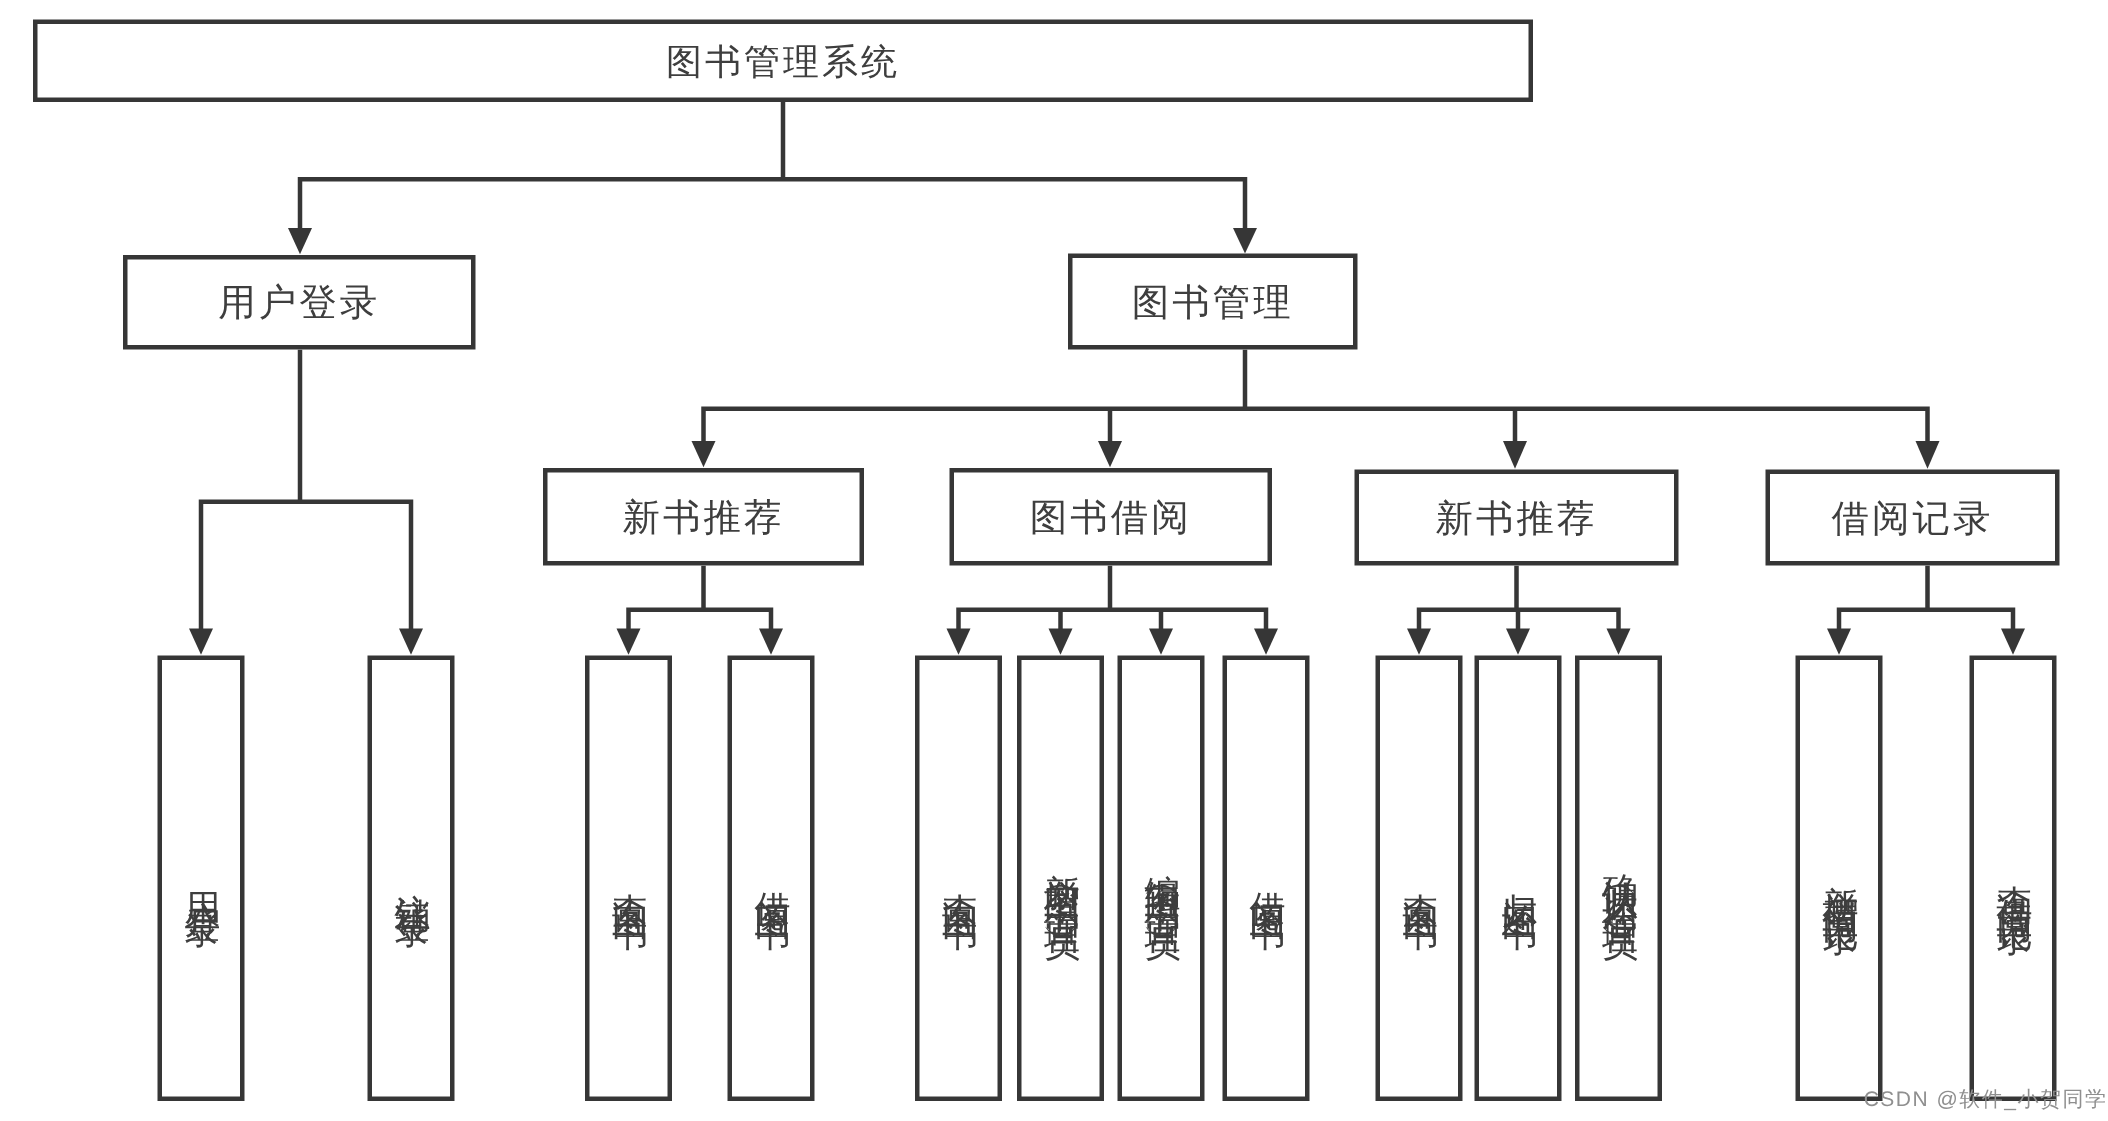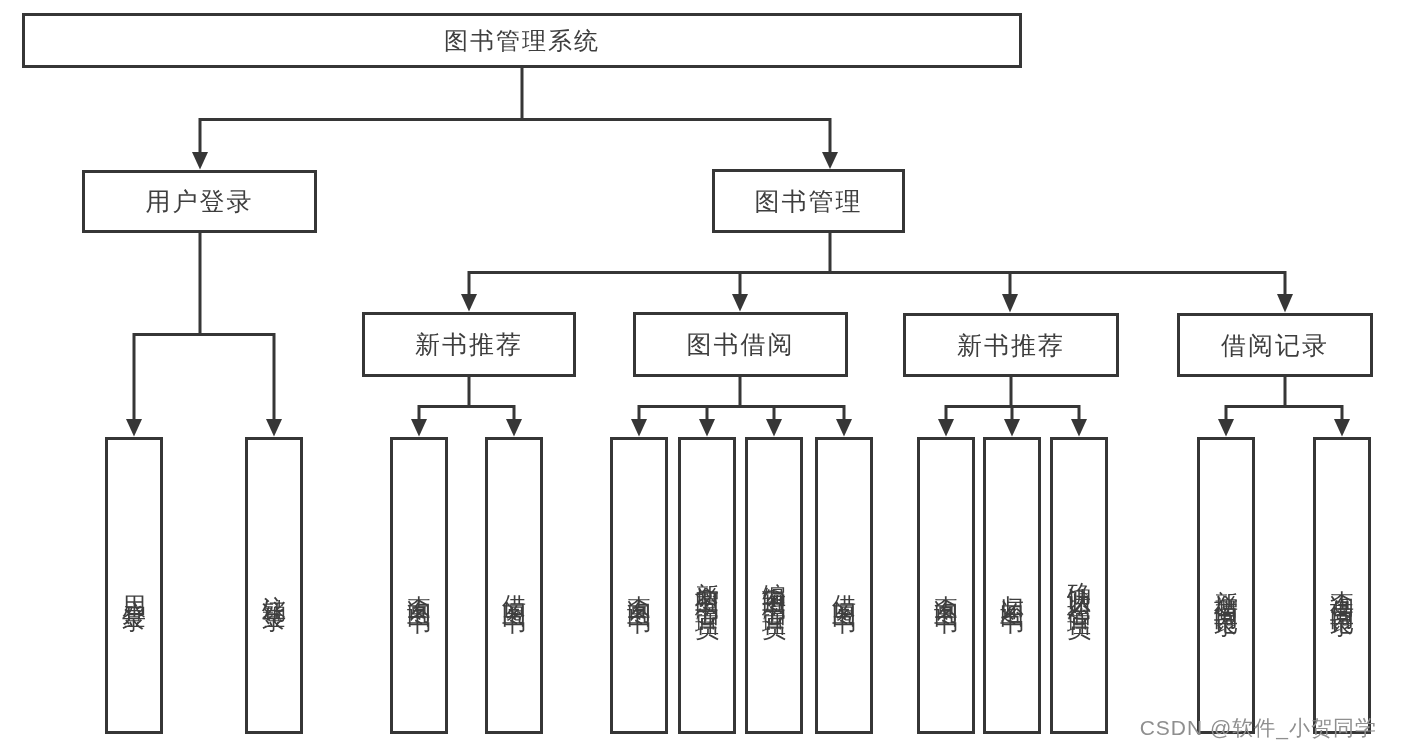--- a/index.html
+++ b/index.html
@@ -33,22 +33,22 @@
     writing-mode:vertical-rl;
     text-orientation:mixed;
     font-size:24px;
     letter-spacing:5px;
     line-height:1;
     white-space:nowrap;
     color:var(--text);
   }
   .watermark{
     position:absolute;
-    right:28px;bottom:5px;
-    font-size:21px;
+    right:0;bottom:5px;
+    font-size:14px;
     letter-spacing:1px;
     color:var(--wm);
     z-index:5;
     white-space:nowrap;
   }
 </style>
 </head>
 <body>
 
 <div class="canvas">

